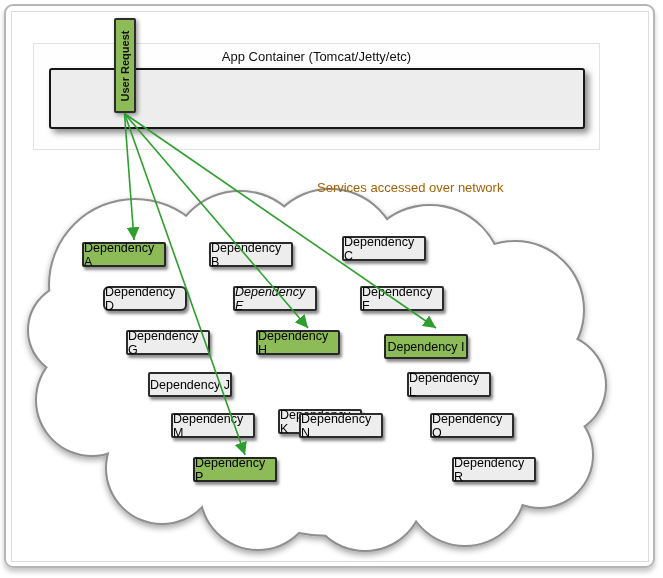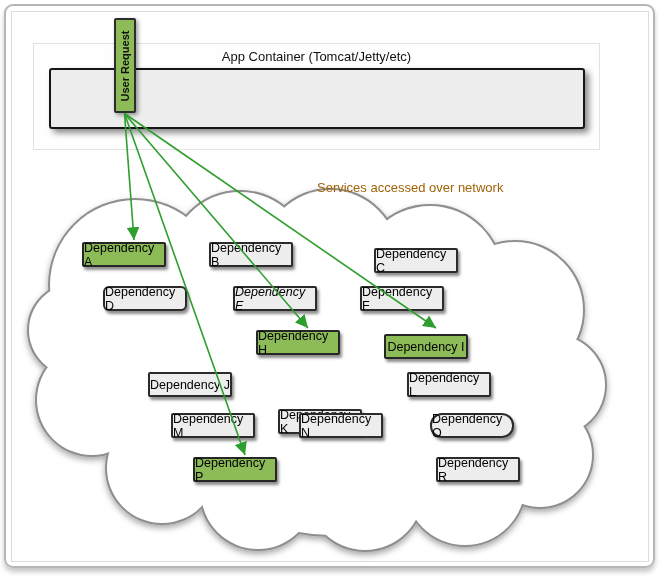--- a/index.html
+++ b/index.html
@@ -123,32 +123,35 @@
 
   <div class="network-label">Services accessed over network</div>
 
   <div class="dep-layer" id="dep-layer">
       <div class="dep hl" style="left: 82px; top: 242px;">
         <span>Dependency A</span>
       </div>
       <div class="dep" style="left: 209px; top: 242px;">
         <span>Dependency B</span>
       </div>
-      <div class="dep" style="left: 342px; top: 248px; margin-left: 32px;">
+      <div class="dep" style="left: 342px; top: 236px;">
         <span>Dependency C</span>
       </div>
       <div class="dep" style="left: 103px; top: 286px; border-radius: 6px;">
         <span>Dependency D</span>
       </div>
       <div class="dep" style="left: 233px; top: 286px; font-style: italic;">
         <span>Dependency E</span>
       </div>
       <div class="dep" style="left: 360px; top: 286px;">
         <span>Dependency F</span>
       </div>
+      <div class="dep" style="left: 126px; top: 330px;">
+        <span>Dependency G</span>
+      </div>
       <div class="dep hl" style="left: 256px; top: 330px;">
         <span>Dependency H</span>
       </div>
       <div class="dep hl" style="left: 384px; top: 314px; margin-top: 20px;">
         <span>Dependency I</span>
       </div>
       <div class="dep" style="left: 148px; top: 372px;">
         <span>Dependency J</span>
       </div>
       <div class="dep" style="left: 278px; top: 372px; margin-top: 37px;">
@@ -156,27 +159,27 @@
       </div>
       <div class="dep" style="left: 407px; top: 372px;">
         <span>Dependency L</span>
       </div>
       <div class="dep" style="left: 171px; top: 413px;">
         <span>Dependency M</span>
       </div>
       <div class="dep" style="left: 299px; top: 413px;">
         <span>Dependency N</span>
       </div>
-      <div class="dep" style="left: 430px; top: 413px; border-radius: 12px;">
+      <div class="dep" style="left: 430px; top: 413px;">
         <span>Dependency O</span>
       </div>
       <div class="dep hl" style="left: 193px; top: 457px;">
         <span>Dependency P</span>
       </div>
-      <div class="dep" style="left: 436px; top: 457px; justify-content: flex-end;">
+      <div class="dep" style="left: 452px; top: 457px; justify-content: flex-end;">
         <span>Dependency R</span>
       </div>
     </div>
 
   <div class="user-request">
     <span>User Request</span>
   </div>
 
   <svg class="arrows-svg" width="663" height="578" viewBox="0 0 663 578">
     <defs>

